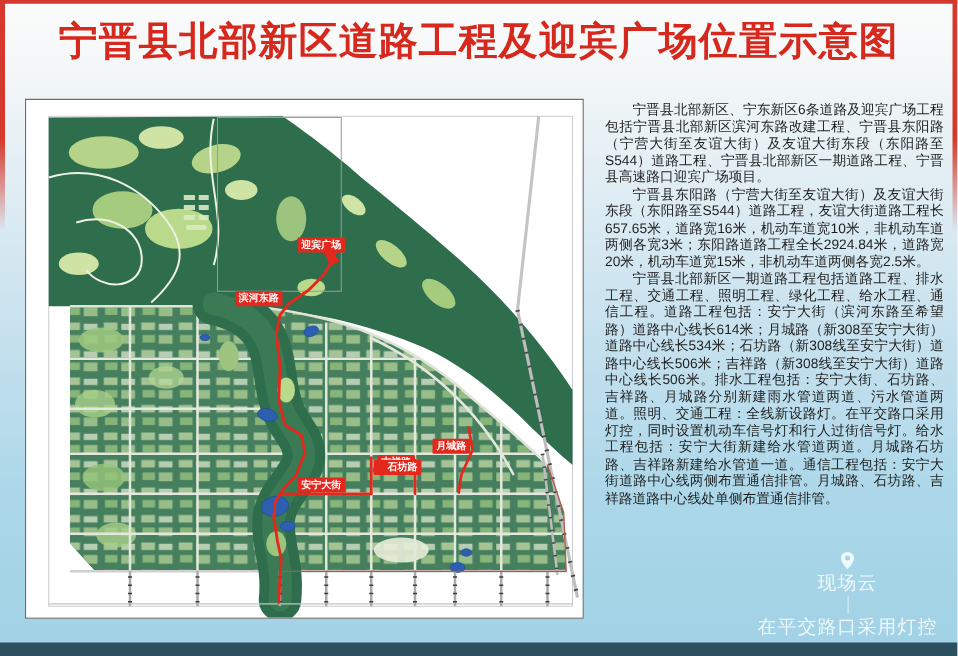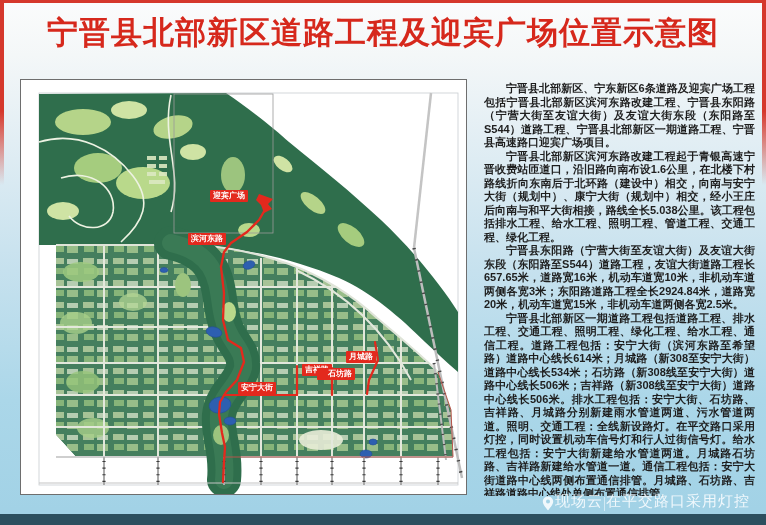--- a/index.html
+++ b/index.html
@@ -28,28 +28,28 @@
   }
   .map-panel svg{position:absolute;left:0;top:0;}
   .map-label{
     position:absolute;background:#e3291d;color:#ffffff;font-size:8px;line-height:10px;
     padding:1px 3px;white-space:nowrap;border-radius:1px;font-weight:bold;
   }
 
   
   .desc{
     position:absolute;left:484px;top:82px;width:271px;height:414px;overflow:hidden;
-    font-size:11px;line-height:13.5px;color:#1e1e1e;text-align:justify;font-weight:bold;
+    font-size:11px;line-height:13.5px;color:#1e1e1e;text-align:justify;
   }
   .desc p{margin:0;text-indent:2em;}
 
   
   .footer{
-    position:absolute;right:16px;bottom:14px;display:flex;align-items:flex-end;gap:1px;
-    color:rgba(250,253,255,0.88);font-size:15px;letter-spacing:1px;white-space:nowrap;
+    position:absolute;right:16px;bottom:14px;display:flex;align-items:center;gap:1px;
+    color:rgba(250,253,255,0.88);font-size:15px;letter-spacing:1px;white-space:nowrap;flex-direction:column;
   }
   .footer .divider{width:1px;height:14px;background:rgba(250,253,255,0.55);}
   .pin-icon{display:inline-block;line-height:0;}
 </style>
 </head>
 <body>
 
 <div class="frame-top"></div>
 <div class="frame-left"></div>
 <div class="frame-right"></div>
@@ -194,31 +194,30 @@
     <g stroke="#e3291d" fill="none" stroke-linejoin="round" stroke-linecap="round">
       <polyline stroke-width="2.3" points="245,128 238,140 226,152 210,163 203,172 200,187 203,213 202,240 207,260 220,268 223,282 216,300 205,312 199,322 198,334 201,353 204,367 203,382 202,402"></polyline>
       <line x1="203" y1="315" x2="276" y2="315" stroke-width="2.2"></line>
       <line x1="276" y1="286" x2="276" y2="315" stroke-width="2.2"></line>
       <line x1="311" y1="288" x2="311" y2="315" stroke-width="2.2"></line>
       <polyline stroke-width="2.2" points="354,262 357,280 348,300 346,314"></polyline>
     </g>
     <polygon points="238,114 252,119 247,124 251,129 243,133 240,125 235,120" fill="#e3291d"></polygon>
   </svg>
 
-  <div class="map-label" style="left:189px;top:110px;">迎宾广场</div>
+  <div class="map-label" style="left:217px;top:110px;">迎宾广场</div>
   <div class="map-label" style="left:167px;top:153px;">滨河东路</div>
   <div class="map-label" style="left:241px;top:284px;margin-left:40px;">吉祥路</div>
-  <div class="map-label" style="left:296px;top:288px;padding-left:11px;">石坊路</div>
+  <div class="map-label" style="left:278px;top:288px;padding-left:11px;">石坊路</div>
   <div class="map-label" style="left:325px;top:271px;">月城路</div>
   <div class="map-label" style="left:217px;top:302px;">安宁大街</div>
 </div>
 
 <div class="desc">
   <p>宁晋县北部新区、宁东新区6条道路及迎宾广场工程包括宁晋县北部新区滨河东路改建工程、宁晋县东阳路（宁营大街至友谊大街）及友谊大街东段（东阳路至S544）道路工程、宁晋县北部新区一期道路工程、宁晋县高速路口迎宾广场项目。</p>
-  <p>宁晋县北部新区滨河东路改建工程起于青银高速宁晋收费站匝道口，沿旧路向南布设1.6公里，在北楼下村路线折向东南后于北环路（建设中）相交，向南与安宁大街（规划中）、康宁大街（规划中）相交，经小王庄后向南与和平大街相接，路线全长5.038公里。该工程包括排水工程、给水工程、照明工程、管道工程、交通工程、绿化工程。</p>
   <p>宁晋县东阳路（宁营大街至友谊大街）及友谊大街东段（东阳路至S544）道路工程，友谊大街道路工程长657.65米，道路宽16米，机动车道宽10米，非机动车道两侧各宽3米；东阳路道路工程全长2924.84米，道路宽20米，机动车道宽15米，非机动车道两侧各宽2.5米。</p>
   <p>宁晋县北部新区一期道路工程包括道路工程、排水工程、交通工程、照明工程、绿化工程、给水工程、通信工程。道路工程包括：安宁大街（滨河东路至希望路）道路中心线长614米；月城路（新308至安宁大街）道路中心线长534米；石坊路（新308线至安宁大街）道路中心线长506米；吉祥路（新308线至安宁大街）道路中心线长506米。排水工程包括：安宁大街、石坊路、吉祥路、月城路分别新建雨水管道两道、污水管道两道。照明、交通工程：全线新设路灯。在平交路口采用灯控，同时设置机动车信号灯和行人过街信号灯。给水工程包括：安宁大街新建给水管道两道。月城路石坊路、吉祥路新建给水管道一道。通信工程包括：安宁大街道路中心线两侧布置通信排管。月城路、石坊路、吉祥路道路中心线处单侧布置通信排管。</p>
 
 </div>
 
 <div class="footer">
   <span class="pin-icon">
     <svg width="12" height="15" viewBox="0 0 12 15">
       <path d="M6,0.5 C3,0.5 0.8,2.7 0.8,5.5 C0.8,9 6,14.3 6,14.3 C6,14.3 11.2,9 11.2,5.5 C11.2,2.7 9,0.5 6,0.5 Z M6,7.4 A2,2 0 1 1 6,3.4 A2,2 0 1 1 6,7.4 Z" fill="rgba(250,253,255,0.88)"></path>
     </svg>

